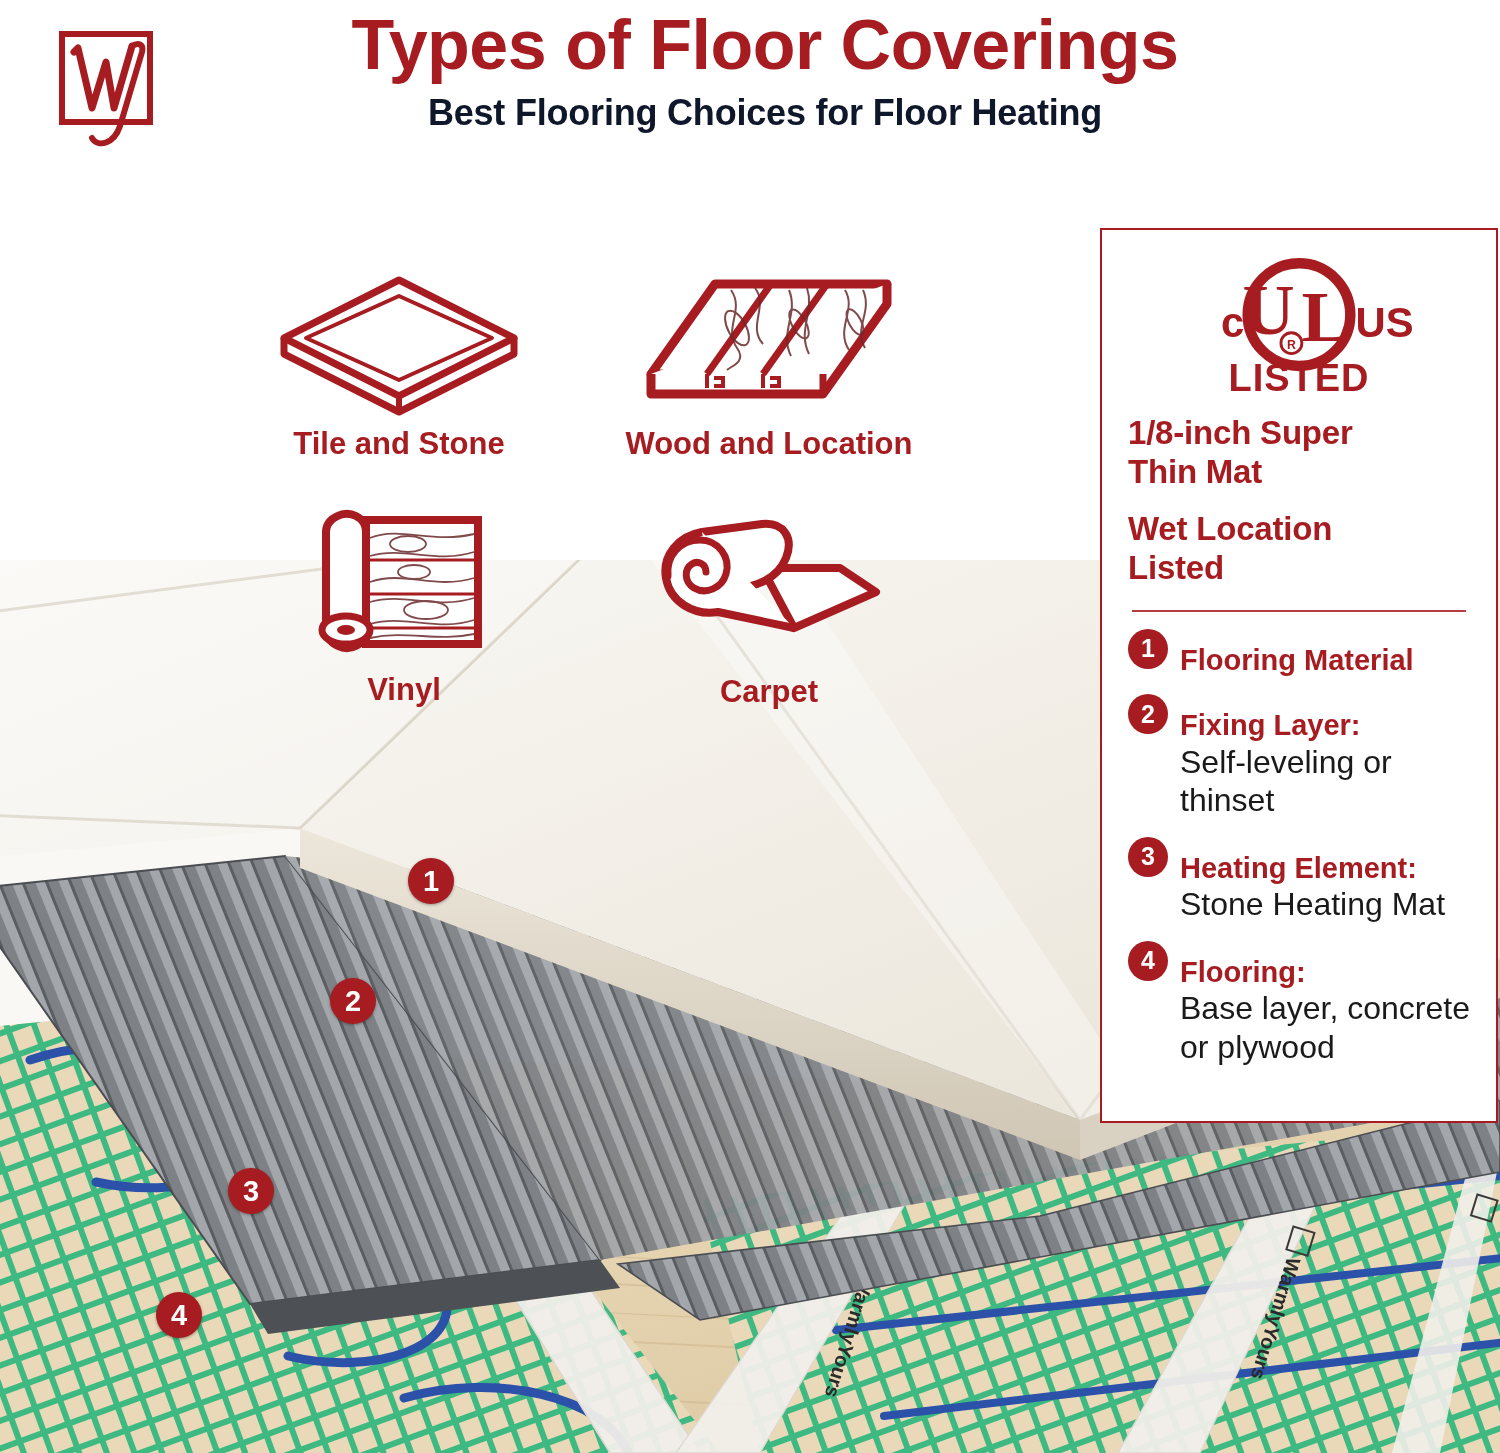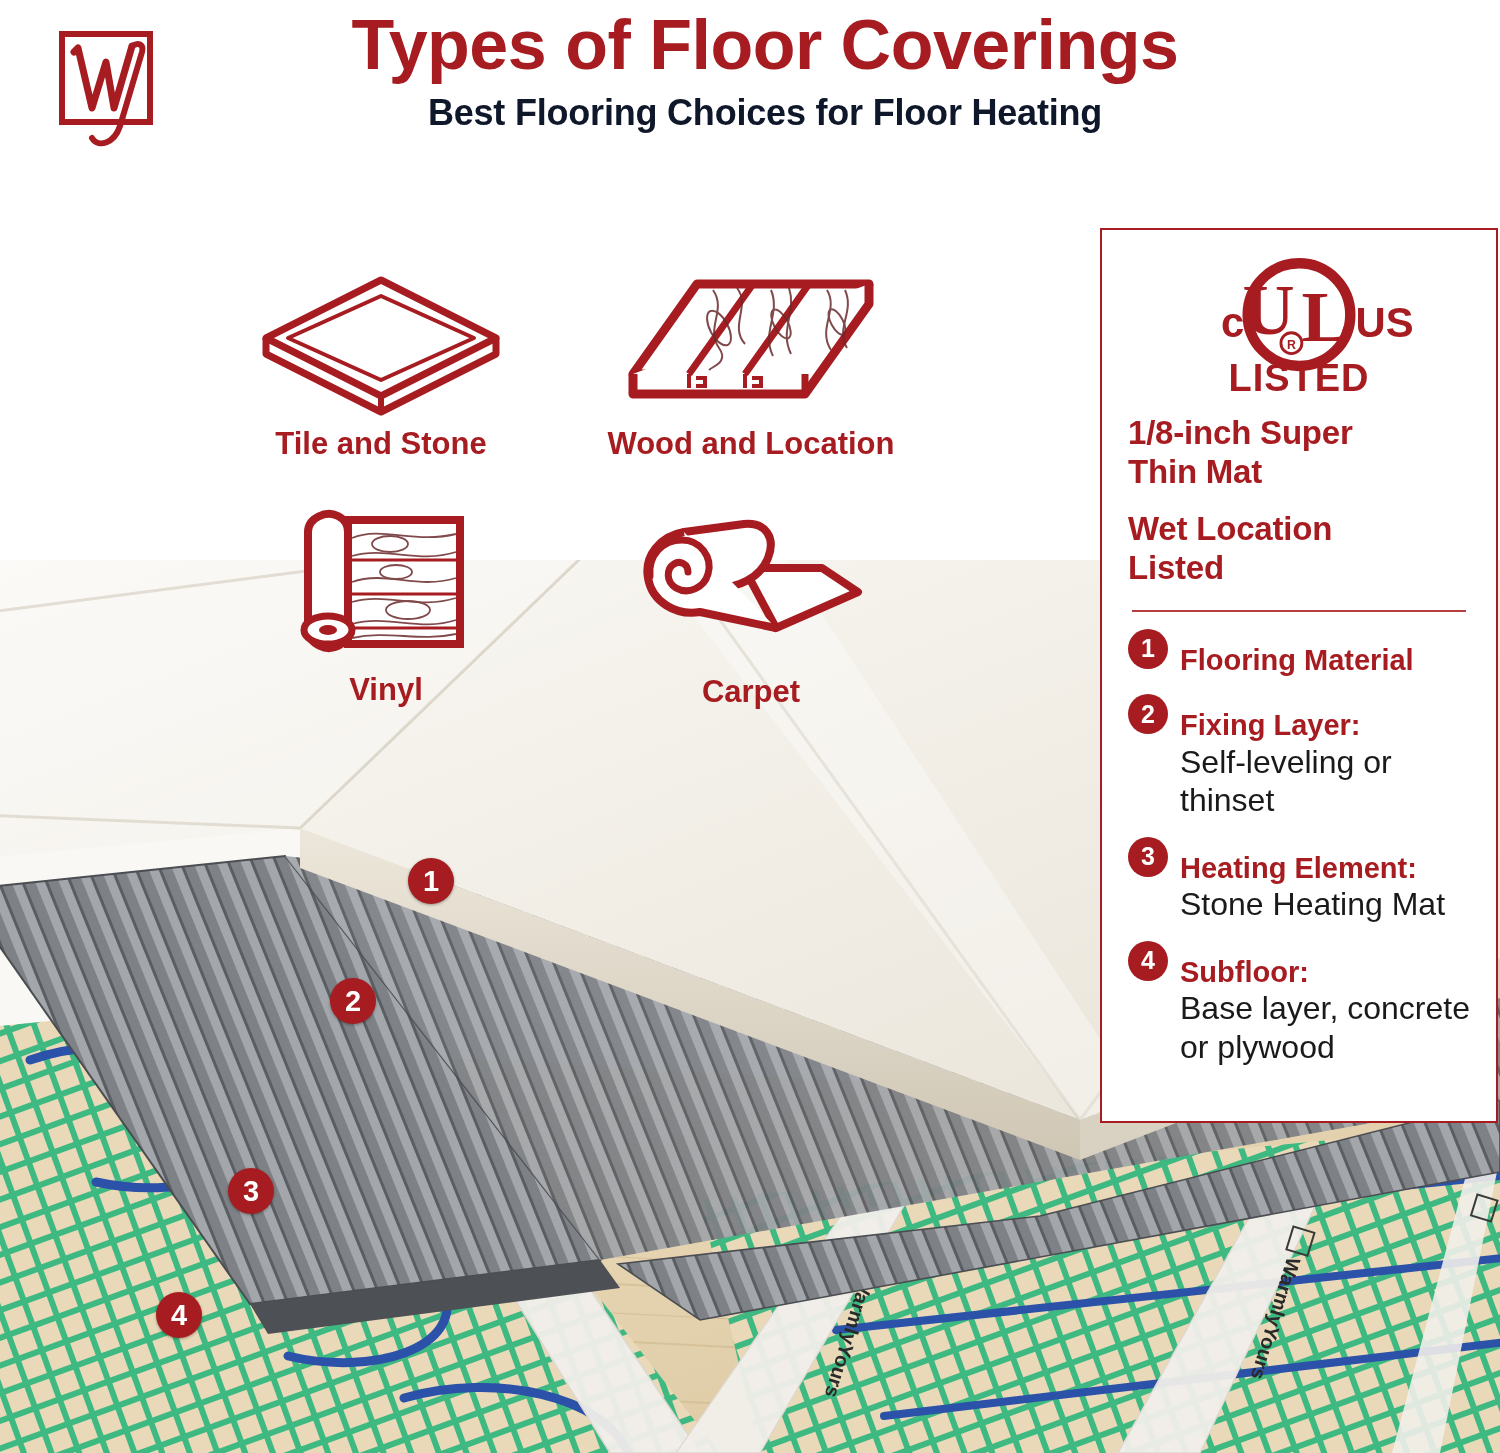--- a/index.html
+++ b/index.html
@@ -24,21 +24,21 @@
   }
 
   
   #photo-stage {
     position: absolute; left: 0; top: 560px; width: 1500px; height: 893px;
     overflow: hidden; background: #ffffff;
   }
   .photo-svg { position: absolute; left: 0; top: 0; width: 1500px; height: 893px; }
 
   
-  #icon-grid { position: absolute; left: 226px; top: 270px; width: 720px; height: 500px; }
+  #icon-grid { position: absolute; left: 244px; top: 270px; width: 720px; height: 500px; }
   .icon-cell { position: absolute; text-align: center; }
   .icon-cell .glyph { display: block; margin: 0 auto; }
   .icon-cell .caption {
     font-size: 31px; font-weight: 700; color: #A71C20;
     margin-top: 6px; white-space: nowrap;
   }
   #cell-tile   { left: 0px;   top: 0px;   width: 310px; }
   #cell-wood   { left: 330px; top: 0px;   width: 390px; }
   #cell-vinyl  { left: 10px;  top: 228px; width: 300px; }
   #cell-carpet { left: 345px; top: 238px; width: 360px; }
@@ -378,17 +378,17 @@
     <div class="legend-badge">3</div>
     <div class="legend-text">
       <div class="legend-title">Heating Element:</div>
       <div class="legend-desc">Stone Heating Mat</div>
     </div>
   </div>
 
   <div class="legend-item">
     <div class="legend-badge">4</div>
     <div class="legend-text">
-      <div class="legend-title">Subfloor:</div>
+      <div class="legend-title">Flooring:</div>
       <div class="legend-desc">Base layer, concrete or plywood</div>
     </div>
   </div>
 </div>
 
 </body></html>

